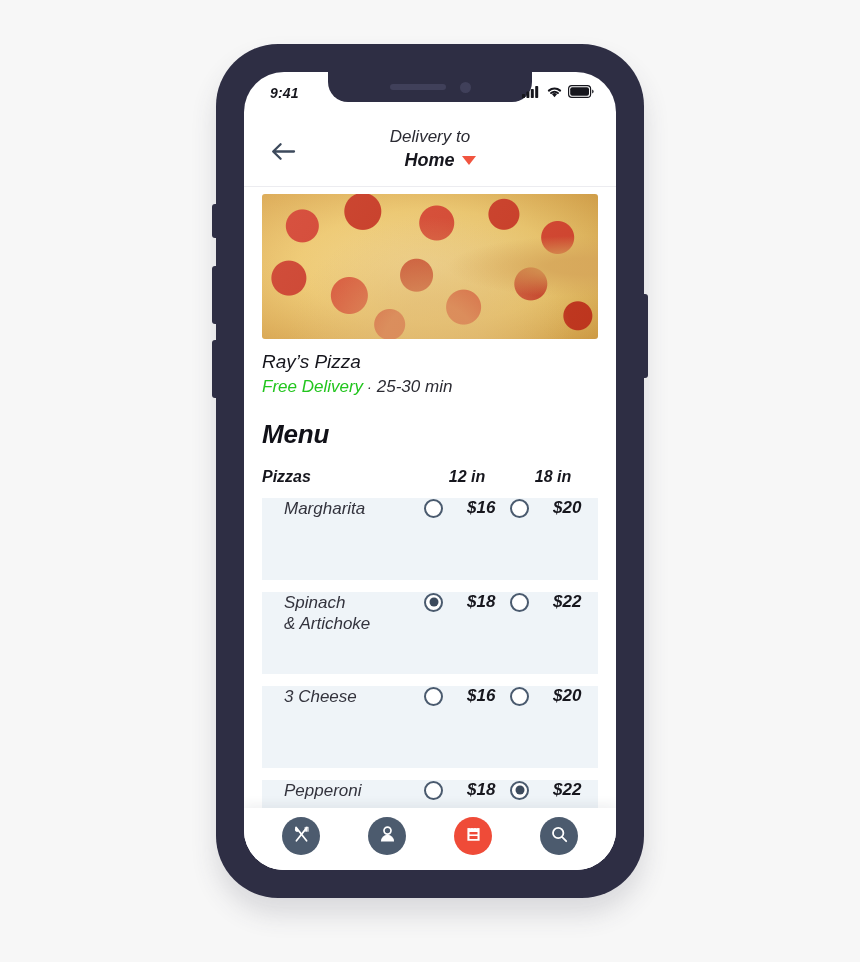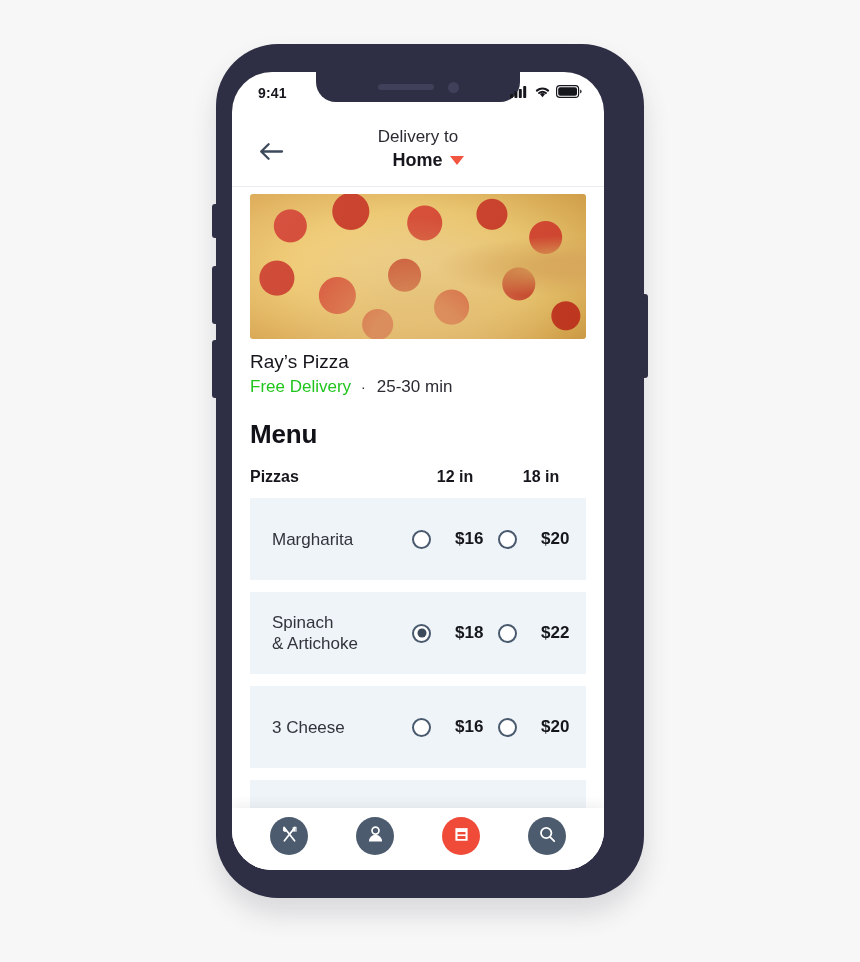--- a/index.html
+++ b/index.html
@@ -41,27 +41,28 @@
     top: 250px;
     width: 5px;
     height: 84px;
     background: #2e2e44;
     border-radius: 0 3px 3px 0;
   }
 
   
   #phone-screen {
     position: absolute;
-    left: 16px;
+    left: 28px;
     top: 28px;
     width: 372px;
     height: 798px;
     background: #ffffff;
     border-radius: 40px;
     overflow: hidden;
+    font-style: italic;
   }
 
   
   #notch {
     position: absolute;
     left: 50%;
     transform: translateX(-50%);
     top: 0;
     width: 204px;
     height: 30px;
@@ -214,21 +215,21 @@
     font-size: 19px;
     color: #16161d;
     line-height: 25px;
   }
   #restaurant-meta {
     margin-top: 1px;
     font-size: 17px;
     line-height: 23px;
     display: flex;
     align-items: baseline;
-    gap: 8px;
+    gap: 2px;
   }
   #delivery-fee { color: #22c51e; }
   #meta-dot { color: #2b2b33; margin: 0 3px 0 2px; font-size: 14px; }
   #delivery-time { color: #2b2b33; }
 
   
   #menu-title {
     padding: 20px 18px 0 18px;
     font-size: 26px;
     font-weight: bold;
@@ -247,21 +248,21 @@
   .col-size {
     width: 86px;
     text-align: center;
     padding-right: 4px;
     box-sizing: border-box;
   }
 
   #menu-rows { padding: 12px 18px 0 18px; }
   .menu-row {
     display: flex;
-    align-items: center;
+    align-items: flex-start;
     background: #eff4f8;
     border-radius: 0;
     height: 82px;
     margin-bottom: 12px;
     padding: 0 2px 0 22px;
     box-sizing: border-box;
   }
   .item-name {
     flex: 1;
     font-size: 17px;

